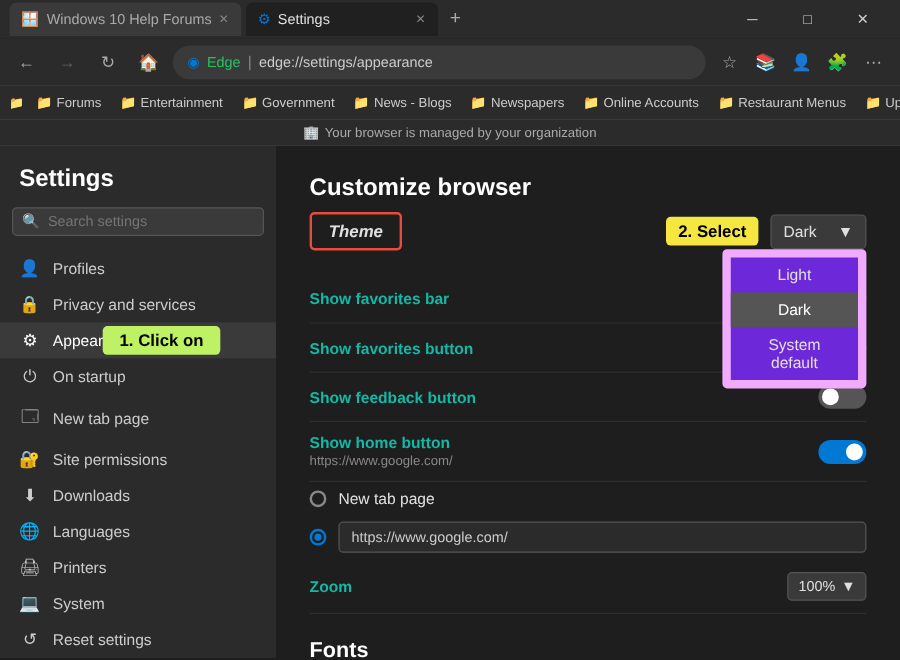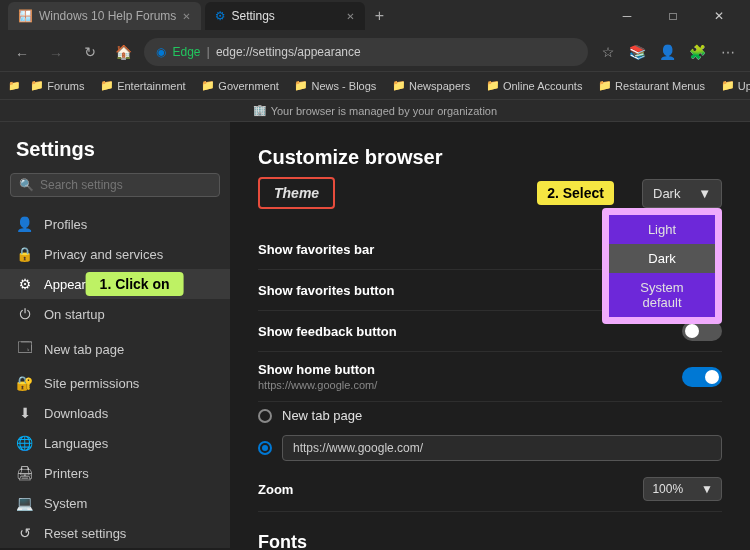--- a/index.html
+++ b/index.html
@@ -41,47 +41,47 @@
     .sidebar-item .item-icon { font-size: 14px; width: 18px; text-align: center; }
     .callout-label { position: absolute; left: 50%; top: 50%; transform: translate(-30%, -50%); background: #bef264; color: #000; font-weight: bold; font-size: 14px; padding: 4px 14px; border-radius: 4px; white-space: nowrap; z-index: 10; }
 
     
     .content { flex: 1; background: #1e1e1e; overflow-y: auto; padding: 24px 28px; }
     .content-title { font-size: 20px; font-weight: 600; color: #fff; margin-bottom: 8px; }
 
     
     .theme-row { display: flex; align-items: center; margin-bottom: 20px; }
     .theme-box { border: 2px solid #e74c3c; padding: 6px 14px; border-radius: 4px; font-size: 14px; font-weight: 600; color: #e0e0e0; cursor: pointer; font-style: italic; }
-    .theme-select-area { margin-left: auto; display: flex; align-items: center; gap: 28px; }
+    .theme-select-area { margin-left: auto; display: flex; align-items: center; gap: 10px; }
     .select-callout { background: #f5e642; color: #000; font-weight: bold; font-size: 14px; padding: 4px 10px; border-radius: 4px; }
     .theme-dropdown-container { position: relative; }
     .theme-select-box { background: #3a3a3a; border: 1px solid #555; border-radius: 4px; padding: 6px 10px; color: #e0e0e0; font-size: 13px; display: flex; align-items: center; gap: 8px; cursor: pointer; min-width: 80px; }
     .dropdown-menu { position: absolute; top: 100%; right: 0; background: #6d28d9; border: 7px solid #f0abfc; border-radius: 4px; min-width: 120px; z-index: 20; text-align: center; }
     .dropdown-item { padding: 7px 14px; cursor: pointer; font-size: 13px; color: #e0e0e0; }
     .dropdown-item:hover, .dropdown-item.selected { background: #4a9af5; color: #fff; }
     .dropdown-item.selected { background: #555; color: #fff; }
 
     
     .setting-row { display: flex; align-items: center; padding: 10px 0; border-bottom: 1px solid #2e2e2e; }
-    .setting-label { font-size: 13px; font-weight: 600; color: #ffffff; flex: 1; }
+    .setting-label { font-size: 13px; font-weight: 600; color: #14b8a6; flex: 1; }
     .setting-sub { font-size: 11px; color: #888; margin-top: 2px; }
     .toggle { width: 40px; height: 20px; background: #0078d4; border-radius: 10px; position: relative; cursor: pointer; flex-shrink: 0; }
     .toggle::after { content: ''; position: absolute; right: 3px; top: 3px; width: 14px; height: 14px; background: #fff; border-radius: 50%; }
     .toggle.off { background: #555; }
     .toggle.off::after { left: 3px; right: auto; }
 
     
     .radio-row { display: flex; align-items: center; padding: 6px 0; gap: 10px; }
     .radio-circle { width: 14px; height: 14px; border-radius: 50%; border: 2px solid #888; flex-shrink: 0; }
     .radio-circle.checked { border-color: #0078d4; position: relative; }
     .radio-circle.checked::after { content: ''; position: absolute; top: 2px; left: 2px; width: 6px; height: 6px; background: #0078d4; border-radius: 50%; }
     .url-input-box { flex: 1; background: #2b2b2b; border: 1px solid #555; border-radius: 4px; padding: 5px 10px; color: #ccc; font-size: 12px; }
 
     
-    .zoom-select { background: #3a3a3a; border: 1px solid #555; border-radius: 4px; padding: 4px 8px; color: #e0e0e0; font-size: 12px; display: flex; align-items: center; gap: 18px; cursor: pointer; }
+    .zoom-select { background: #3a3a3a; border: 1px solid #555; border-radius: 4px; padding: 4px 8px; color: #e0e0e0; font-size: 12px; display: flex; align-items: center; gap: 5px; cursor: pointer; }
 
     
     .section-title { font-size: 18px; font-weight: 600; color: #fff; margin: 20px 0 12px; }
 
     .edge-icon { color: #22c55e; font-size: 12px; }
   </style>
 </head>
 <body>
 
 <div class="title-bar">

